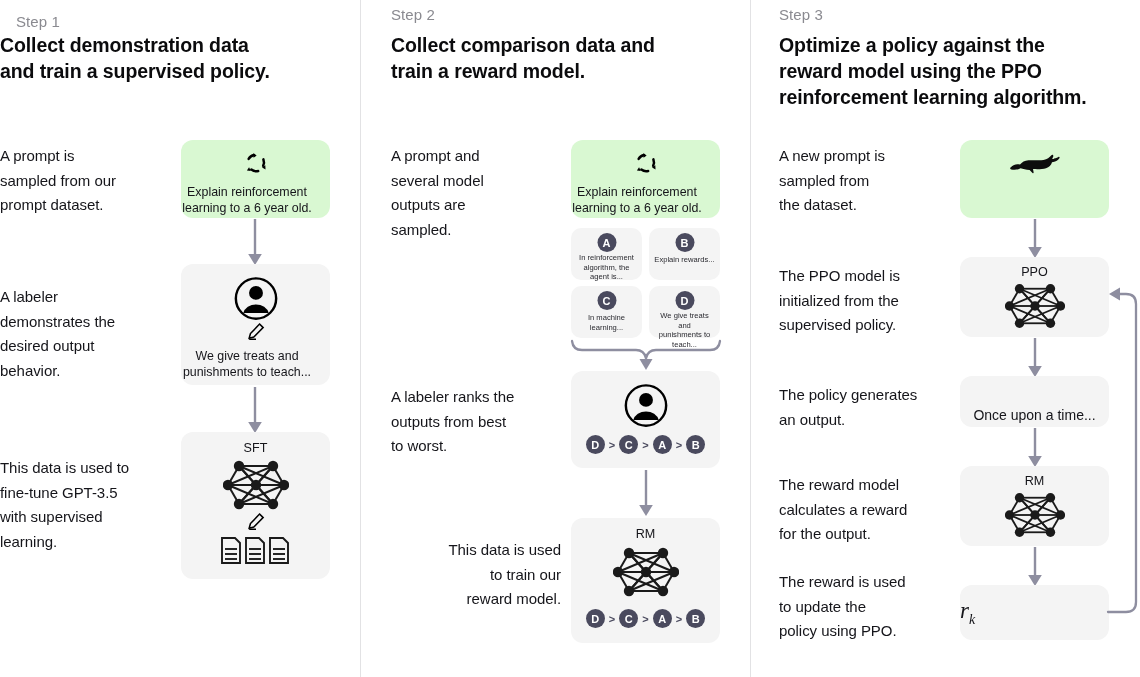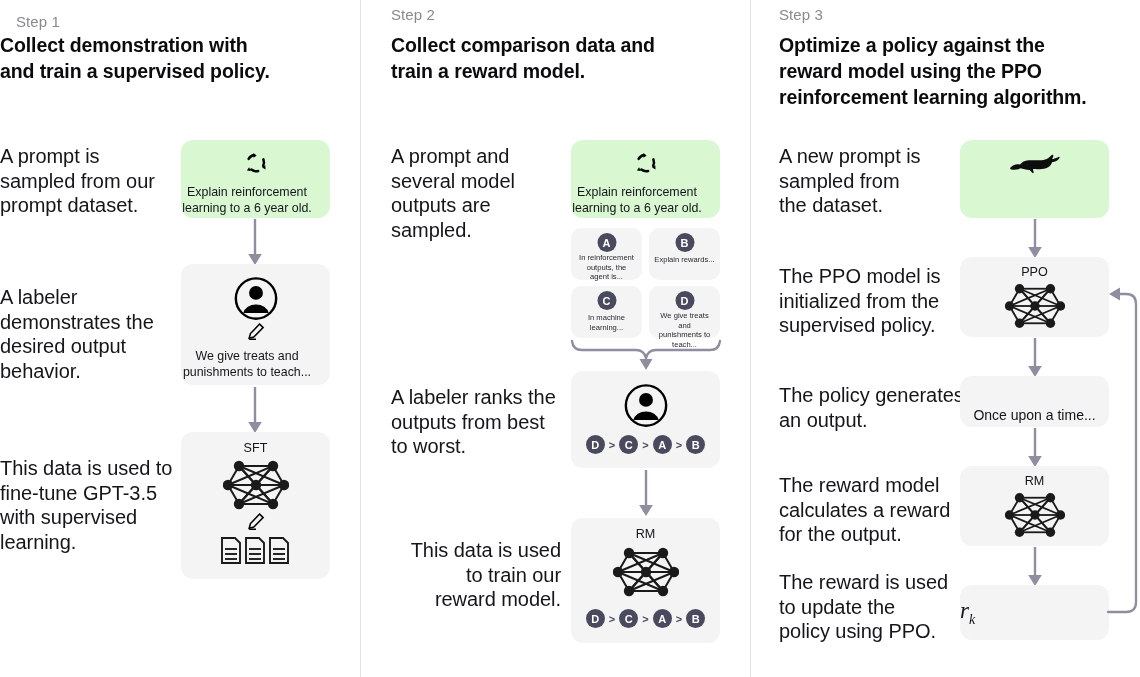--- a/index.html
+++ b/index.html
@@ -36,21 +36,21 @@
     position: absolute;
     font-size: 19.5px;
     font-weight: bold;
     line-height: 26px;
     color: #0b0b0d;
     letter-spacing: -0.1px;
   }
 
   .body-text {
     position: absolute;
-    font-size: 20px;
+    font-size: 15px;
     line-height: 24.5px;
     color: #15151a;
     letter-spacing: -0.05px;
   }
 
   
   .card {
     position: absolute;
     border-radius: 12px;
     background: #f4f4f4;
@@ -134,21 +134,21 @@
 <div class="page">
 
   <div class="divider div-1"></div>
   <div class="divider div-2"></div>
 
   <div class="col col-1">
 
     <div class="step-label" style="left:16px; top:6px;margin-top:7px;">Step 1</div>
 
     <div class="step-title" style="left:0px; top:32px; width:340px;">
-      <div>Collect demonstration with</div>
+      <div>Collect demonstration data</div>
       <div>and train a supervised policy.</div>
     </div>
 
     <div class="body-text" style="left:0px; top:144px; width:175px; white-space:pre-line;">A prompt is
 sampled from our
 prompt dataset.</div>
 
     <div class="body-text" style="left:0px; top:285px; width:175px; white-space:pre-line;">A labeler
 demonstrates the
 desired output
@@ -283,21 +283,21 @@
         <path d="M20.6 14.1 L17.6 16.2 L20.8 18.0 Z" fill="#000"></path>
         <path d="M5.6 15.9 L7.2 19.3 L3.6 19.0 Z" fill="#000"></path>
       </svg>
       <div class="card-caption" style="top:44px; white-space:pre-line;">Explain reinforcement
 learning to a 6 year old.</div>
     </div>
 
     <div class="opt-card" style="left:210px; top:228px; width:71px; height:52px;">
       <div class="opt-badge" style="top:5px;">A</div>
       <div class="opt-text" style="top:25px; white-space:pre-line;">In reinforcement
-outputs, the
+algorithm, the
 agent is...</div>
     </div>
 
     <div class="opt-card" style="left:288px; top:228px; width:71px; height:52px;">
       <div class="opt-badge" style="top:5px;">B</div>
       <div class="opt-text" style="top:27px; white-space:pre-line;">Explain rewards...</div>
     </div>
 
     <div class="opt-card" style="left:210px; top:286px; width:71px; height:52px;">
       <div class="opt-badge" style="top:5px;">C</div>

